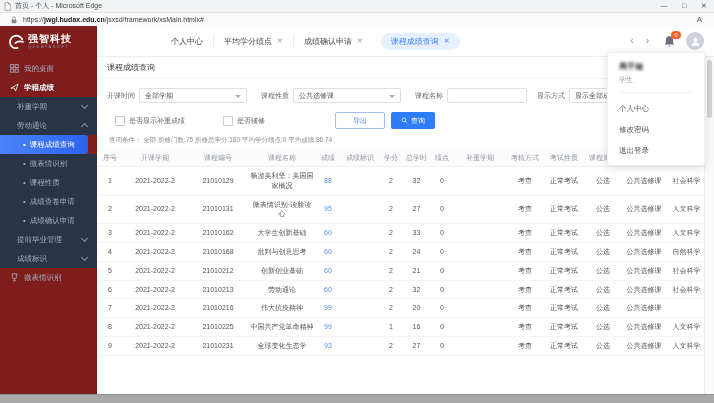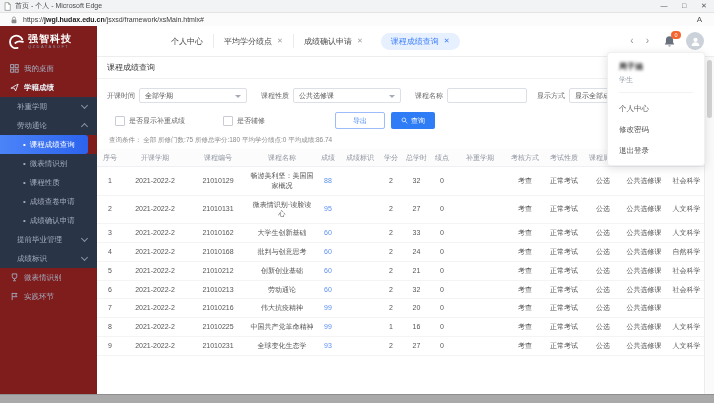--- a/index.html
+++ b/index.html
@@ -192,28 +192,20 @@
             <span class="chev down"></span>
           </div>
           <div class="m-item lvl1">
             <span class="m-ico">
               <svg viewBox="0 0 10 10">
                 <path d="M2.5 1h5v2.8a2.5 2.5 0 0 1-5 0z"></path>
                 <path d="M5 6.4v1.6M3.4 8.6h3.2"></path>
               </svg>
             </span>
             <span>微表情识别</span>
-          </div>
-          <div class="m-item lvl1">
-            <span class="m-ico">
-              <svg viewBox="0 0 10 10">
-                <path d="M2.4 1v8M2.4 1.6h5.4L6.2 3.4l1.6 1.8H2.4"></path>
-              </svg>
-            </span>
-            <span>实践环节</span>
           </div>
         </div>
     </div>
 
     <div class="main">
       <div class="tabbar">
         <span id="tabs" style="display:flex;align-items:center;">
             <span class="tab">
               <span>个人中心</span>
             </span>

